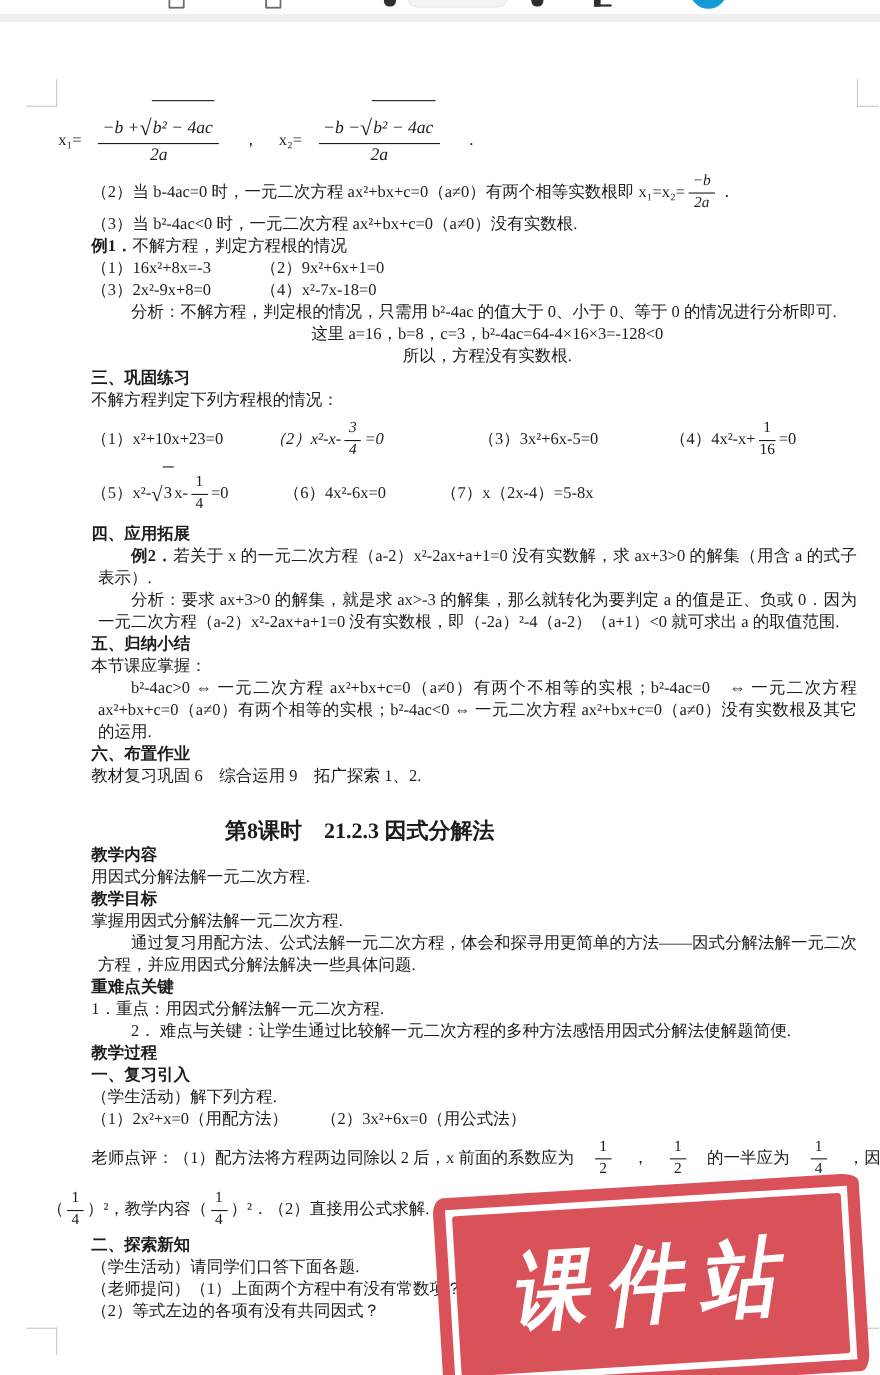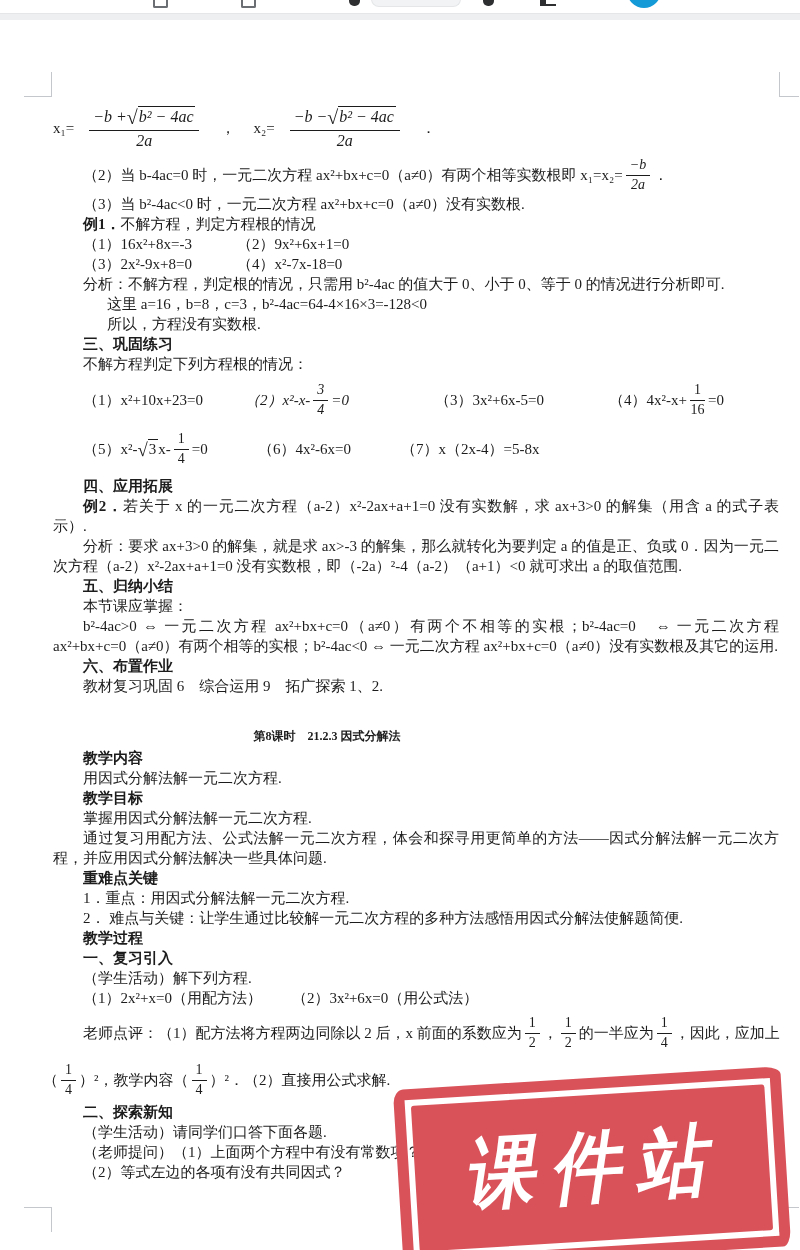--- a/index.html
+++ b/index.html
@@ -28,39 +28,39 @@
   .cm-tr{left:779px;top:52px;width:20px;height:25px;border-left:1px solid #c4c8cc;border-bottom:1px solid #c4c8cc;}
   .cm-bl{left:24px;top:1187px;width:28px;height:25px;border-right:1px solid #c4c8cc;border-top:1px solid #c4c8cc;}
   .cm-br{left:779px;top:1187px;width:20px;height:25px;border-left:1px solid #c4c8cc;border-top:1px solid #c4c8cc;}
   
   .doc{
     position:absolute;left:53px;top:80px;width:726px;
     font-size:15px;line-height:20px;color:#1c1c1c;
   }
   .line{margin:0;padding:0;}
   .indent{text-indent:2em;}
-  .indent35{text-indent:3.6em;}
-  .just{text-align:justify;}
+  .indent35{text-indent:3.6em;text-align:center;}
+  .just{text-align:justify;margin-left:36px;}
   .bh{font-weight:bold;}
   .hline{font-weight:bold;}
   
   .frac{display:inline-flex;flex-direction:column;vertical-align:middle;text-align:center;line-height:1.15;margin:0 3px;}
   .frac .num{border-bottom:1px solid #1c1c1c;padding:0 4px 1px 4px;}
   .frac .den{padding-top:1px;}
   .mi{font-style:italic;}
   .sqrt{white-space:nowrap;}
   .sqrt .sign{font-style:normal;font-size:1.25em;vertical-align:-2px;}
-  .sqrt .rad{border-top:1px solid #1c1c1c;padding:1px 2px 0 1px;}
+  .sqrt .rad{border-top:1px solid #1c1c1c;padding:16px 2px 0 1px;}
   .formula-row{display:flex;align-items:center;height:56px;font-size:15px;gap:12px;}
   .formula-row .frac{font-size:16px;}
   .inline-frac-line{display:flex;align-items:center;height:40px;white-space:nowrap;}
   .inline-frac-line .pre{text-indent:2em;}
   .drill-row{display:flex;align-items:center;white-space:nowrap;}
   .drill-row .cell{display:inline-flex;align-items:center;}
-  .title2{font-weight:bold;font-size:12px;text-align:center;padding-right:178px;margin-top:28px;height:24px;line-height:24px;}
+  .title2{font-weight:bold;font-size:20px;text-align:center;padding-right:178px;margin-top:28px;height:24px;line-height:24px;}
   
   .stamp{
     position:absolute;left:398px;top:1058px;width:388px;height:180px;
     transform:rotate(-3.5deg);z-index:10;
     font-family:"Liberation Sans","DejaVu Sans",sans-serif;
   }
   .stamp-frame{
     position:absolute;inset:0;box-sizing:border-box;
     border:11px solid #d9525a;
     border-radius:10px 16px 8px 14px / 14px 8px 16px 10px;
@@ -190,21 +190,21 @@
     <p class="line indent">掌握用因式分解法解一元二次方程.</p>
     <p class="line indent just">通过复习用配方法、公式法解一元二次方程，体会和探寻用更简单的方法——因式分解法解一元二次方程，并应用因式分解法解决一些具体问题.</p>
     <p class="line indent hline">重难点关键</p>
     <p class="line indent">1．重点：用因式分解法解一元二次方程.</p>
     <p class="line indent just">2． 难点与关键：让学生通过比较解一元二次方程的多种方法感悟用因式分解法使解题简便.</p>
     <p class="line indent hline">教学过程</p>
     <p class="line indent hline">一、复习引入</p>
     <p class="line indent">（学生活动）解下列方程.</p>
     <p class="line indent">（1）2x²+x=0（用配方法）　　（2）3x²+6x=0（用公式法）</p>
 
-    <div class="inline-frac-line" style="height:50px;">
+    <div class="inline-frac-line" style="height:50px;gap:16px;">
       <span class="pre">老师点评：（1）配方法将方程两边同除以 2 后，x 前面的系数应为</span>
       <span class="frac" style="font-size:14px;">
           <span class="num">1</span>
           <span class="den">2</span>
         </span>
       <span>，</span>
       <span class="frac" style="font-size:14px;">
           <span class="num">1</span>
           <span class="den">2</span>
         </span>

